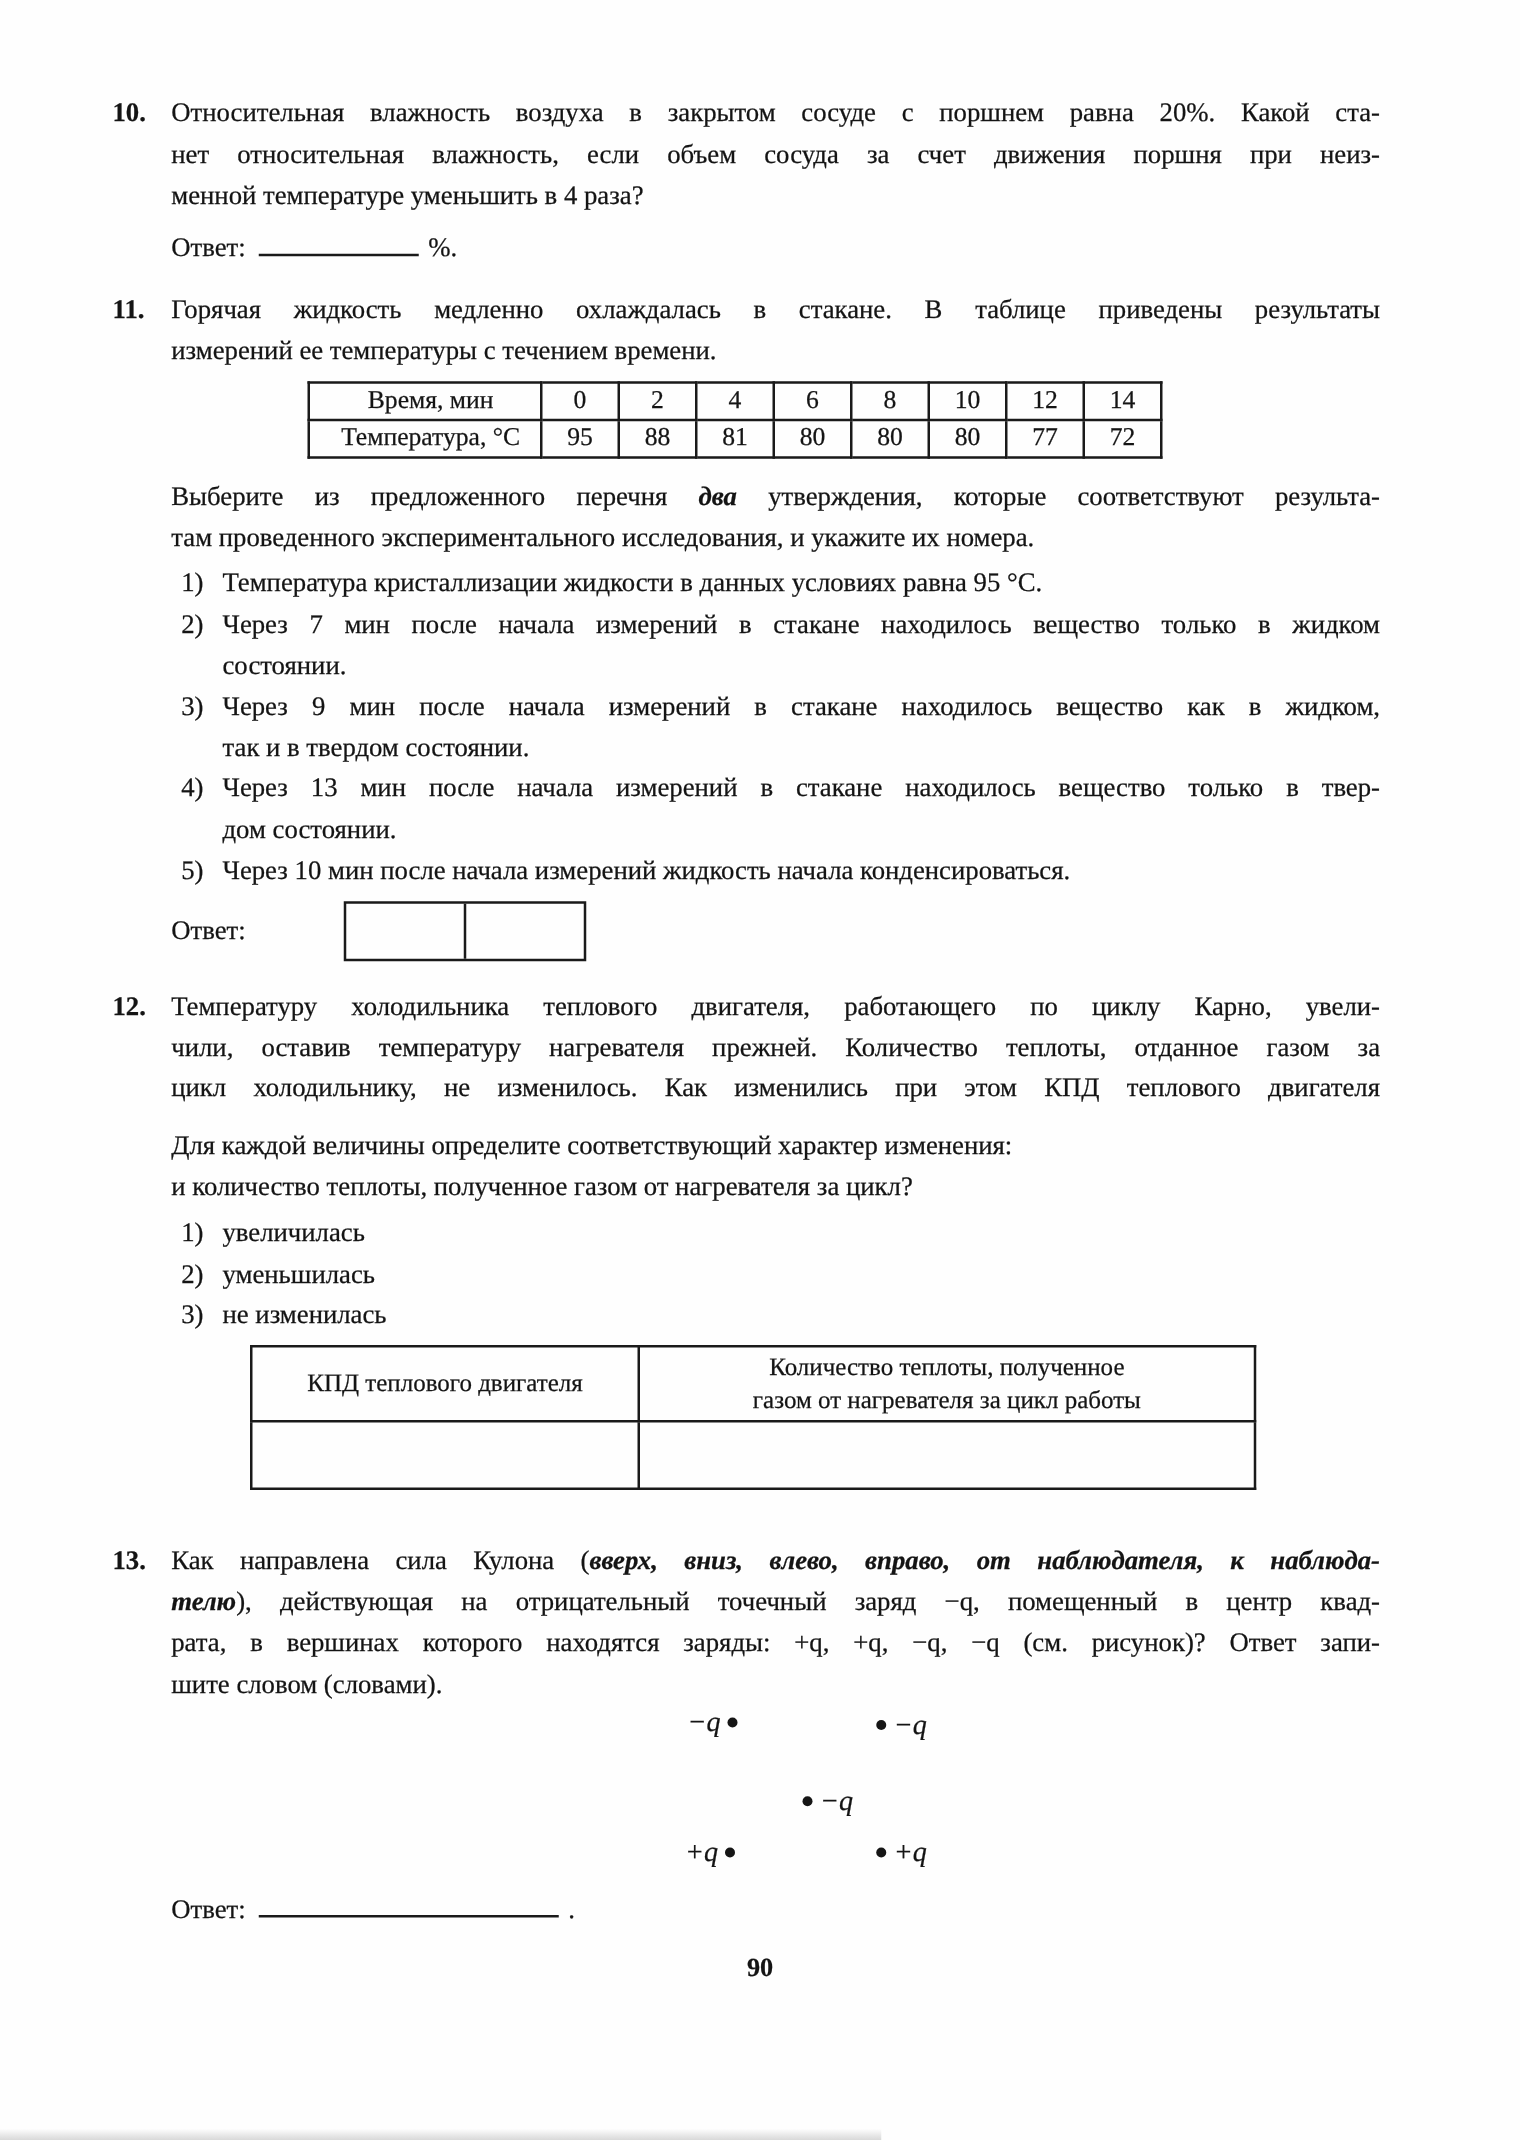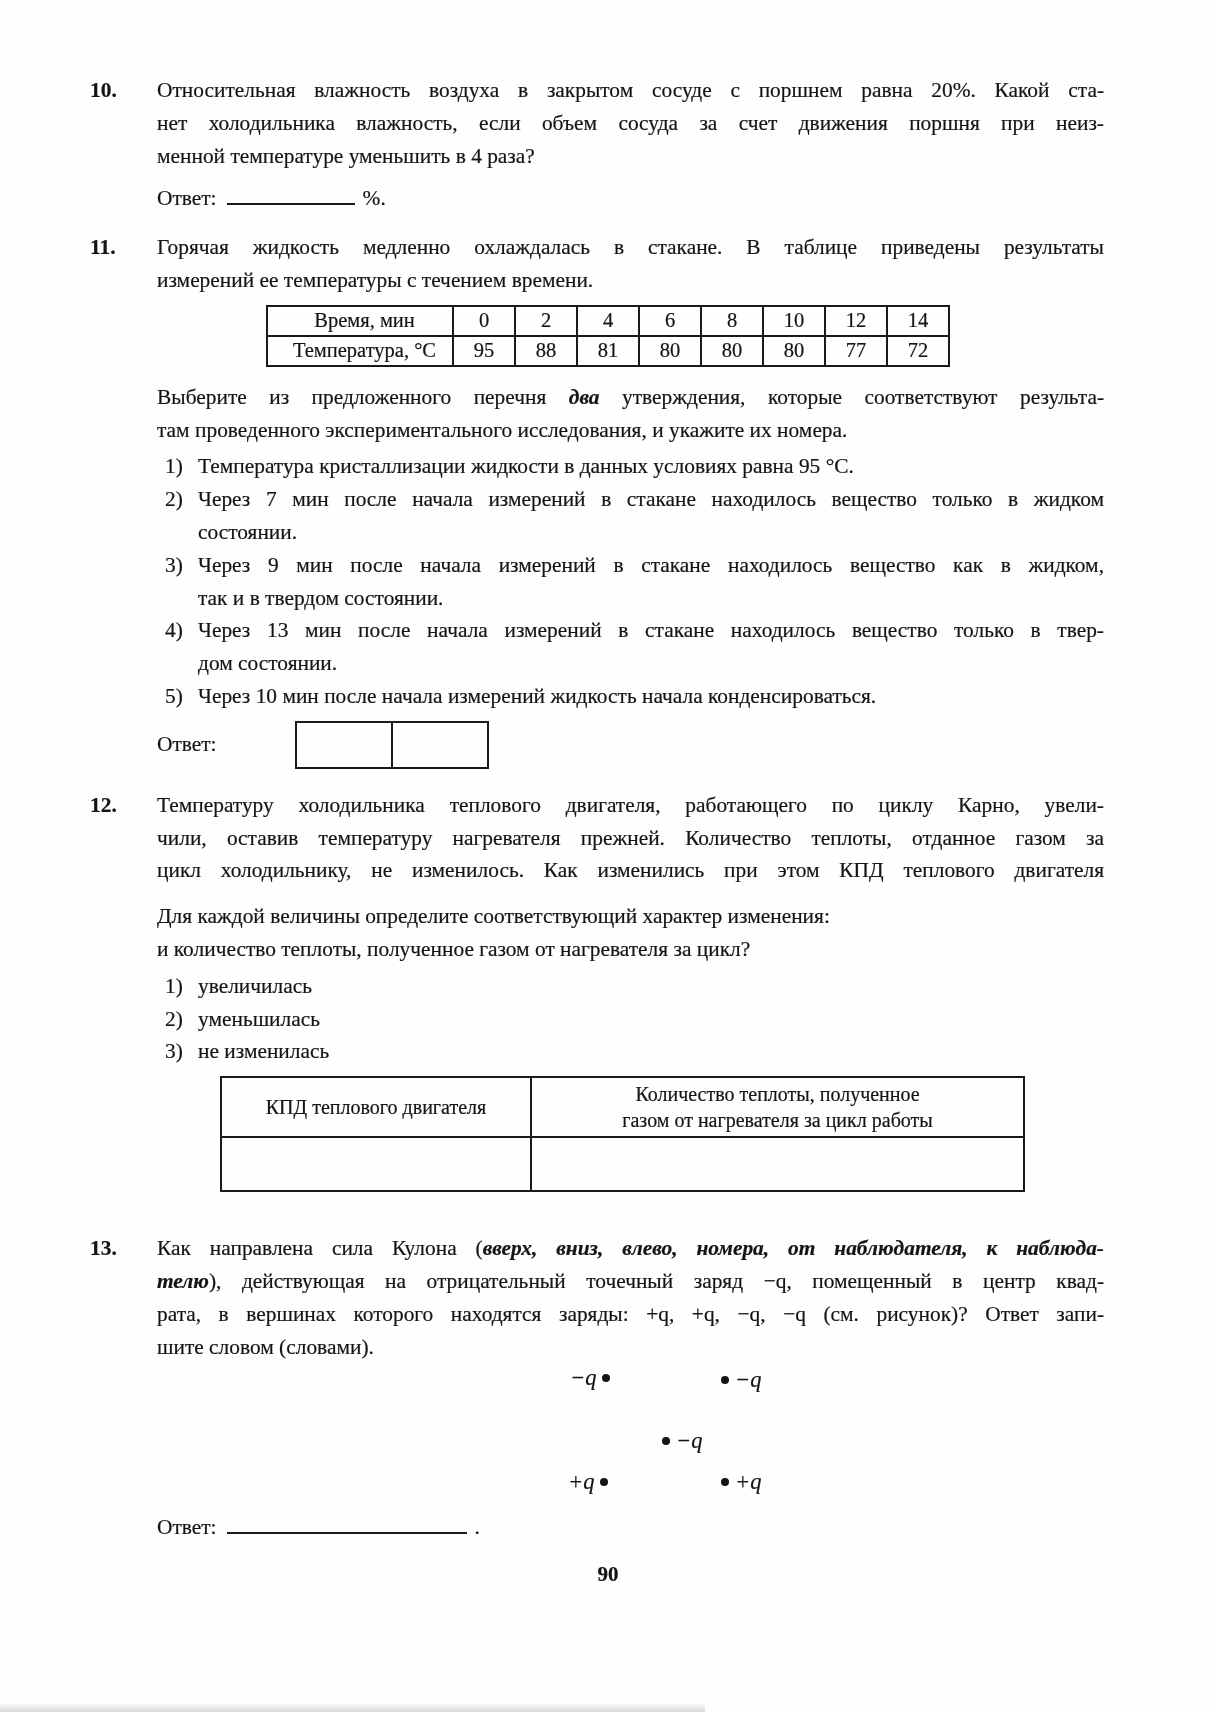--- a/index.html
+++ b/index.html
@@ -4,21 +4,21 @@
 <style>
   html,body { margin:0; padding:0; background:#ffffff; }
   .page {
     position:relative; width:1216px; height:1712px; background:#fefefdfa;
     background:#fefefe; overflow:hidden;
     font-family:"Liberation Serif","DejaVu Serif",serif;
     color:#141414; font-size:21.4px;
     -webkit-text-stroke:0.2px #141414;
   }
   .content { position:absolute; left:90px; top:74px; width:1014px; }
-  .problem { display:flex;gap:20px; }
+  .problem { display:flex; }
   .pnum { width:47px; flex:none; font-weight:700; line-height:32.8px; }
   .pbody { flex:1; min-width:0; }
   .line { line-height:32.8px; }
   .j { text-align:justify; text-align-last:justify; }
   .it { }
   .bi { font-weight:700; font-style:italic; }
   .ul { border-bottom:2px solid #141414; padding-bottom:1px; }
 
   .answer-flex { display:flex; align-items:center; margin-top:10px; line-height:32.8px; }
   .blank { display:inline-block; border-bottom:2px solid #1a1a1a; height:2px; margin:0 8px -8px 10px; }
@@ -71,21 +71,21 @@
 </head>
 <body>
 
 <div class="page">
   <div class="content">
 
     <section class="problem">
       <div class="pnum">10.</div>
       <div class="pbody">
         <div class="line j">Относительная влажность воздуха в закрытом сосуде с поршнем равна 20%. Какой ста-</div>
-        <div class="line j">нет холодильника влажность, если объем сосуда за счет движения поршня при неиз-</div>
+        <div class="line j">нет относительная влажность, если объем сосуда за счет движения поршня при неиз-</div>
         <div class="line">менной температуре уменьшить в 4 раза?</div>
         <div class="answer-flex">
           <span class="it">Ответ:</span>
           <span class="blank w128"></span>
           <span>%.</span>
         </div>
       </div>
     </section>
 
     <section class="problem prob11">
@@ -208,21 +208,21 @@
             <td class="c2"></td>
           </tr>
         </tbody>
           </table>
       </div>
     </section>
 
     <section class="problem prob13">
       <div class="pnum">13.</div>
       <div class="pbody">
-        <div class="line j"><span>Как направлена сила Кулона (</span><span class="bi">вверх, вниз, влево, номера, от наблюдателя, к наблюда-</span></div>
+        <div class="line j"><span>Как направлена сила Кулона (</span><span class="bi">вверх, вниз, влево, вправо, от наблюдателя, к наблюда-</span></div>
         <div class="line j"><span class="bi">телю</span><span>), действующая на отрицательный точечный заряд </span><span class="it">−q</span><span>, помещенный в центр квад-</span></div>
         <div class="line j"><span>рата, в вершинах которого находятся заряды: </span><span class="it">+q</span><span>, </span><span class="it">+q</span><span>, </span><span class="it">−q</span><span>, </span><span class="it">−q</span><span> (см. рисунок)? Ответ запи-</span></div>
         <div class="line">шите словом (словами).</div>
 
         <div class="fig">
           <span class="q" style="left:413px;top:0;"><i>−q</i><span class="dot"></span></span>
           <span class="q" style="left:558px;top:2px;"><span class="dot"></span><i>−q</i></span>
           <span class="q" style="left:499px;top:63px;"><span class="dot"></span><i>−q</i></span>
           <span class="q" style="left:411px;top:104px;"><i>+q</i><span class="dot"></span></span>
           <span class="q" style="left:558px;top:104px;"><span class="dot"></span><i>+q</i></span>

